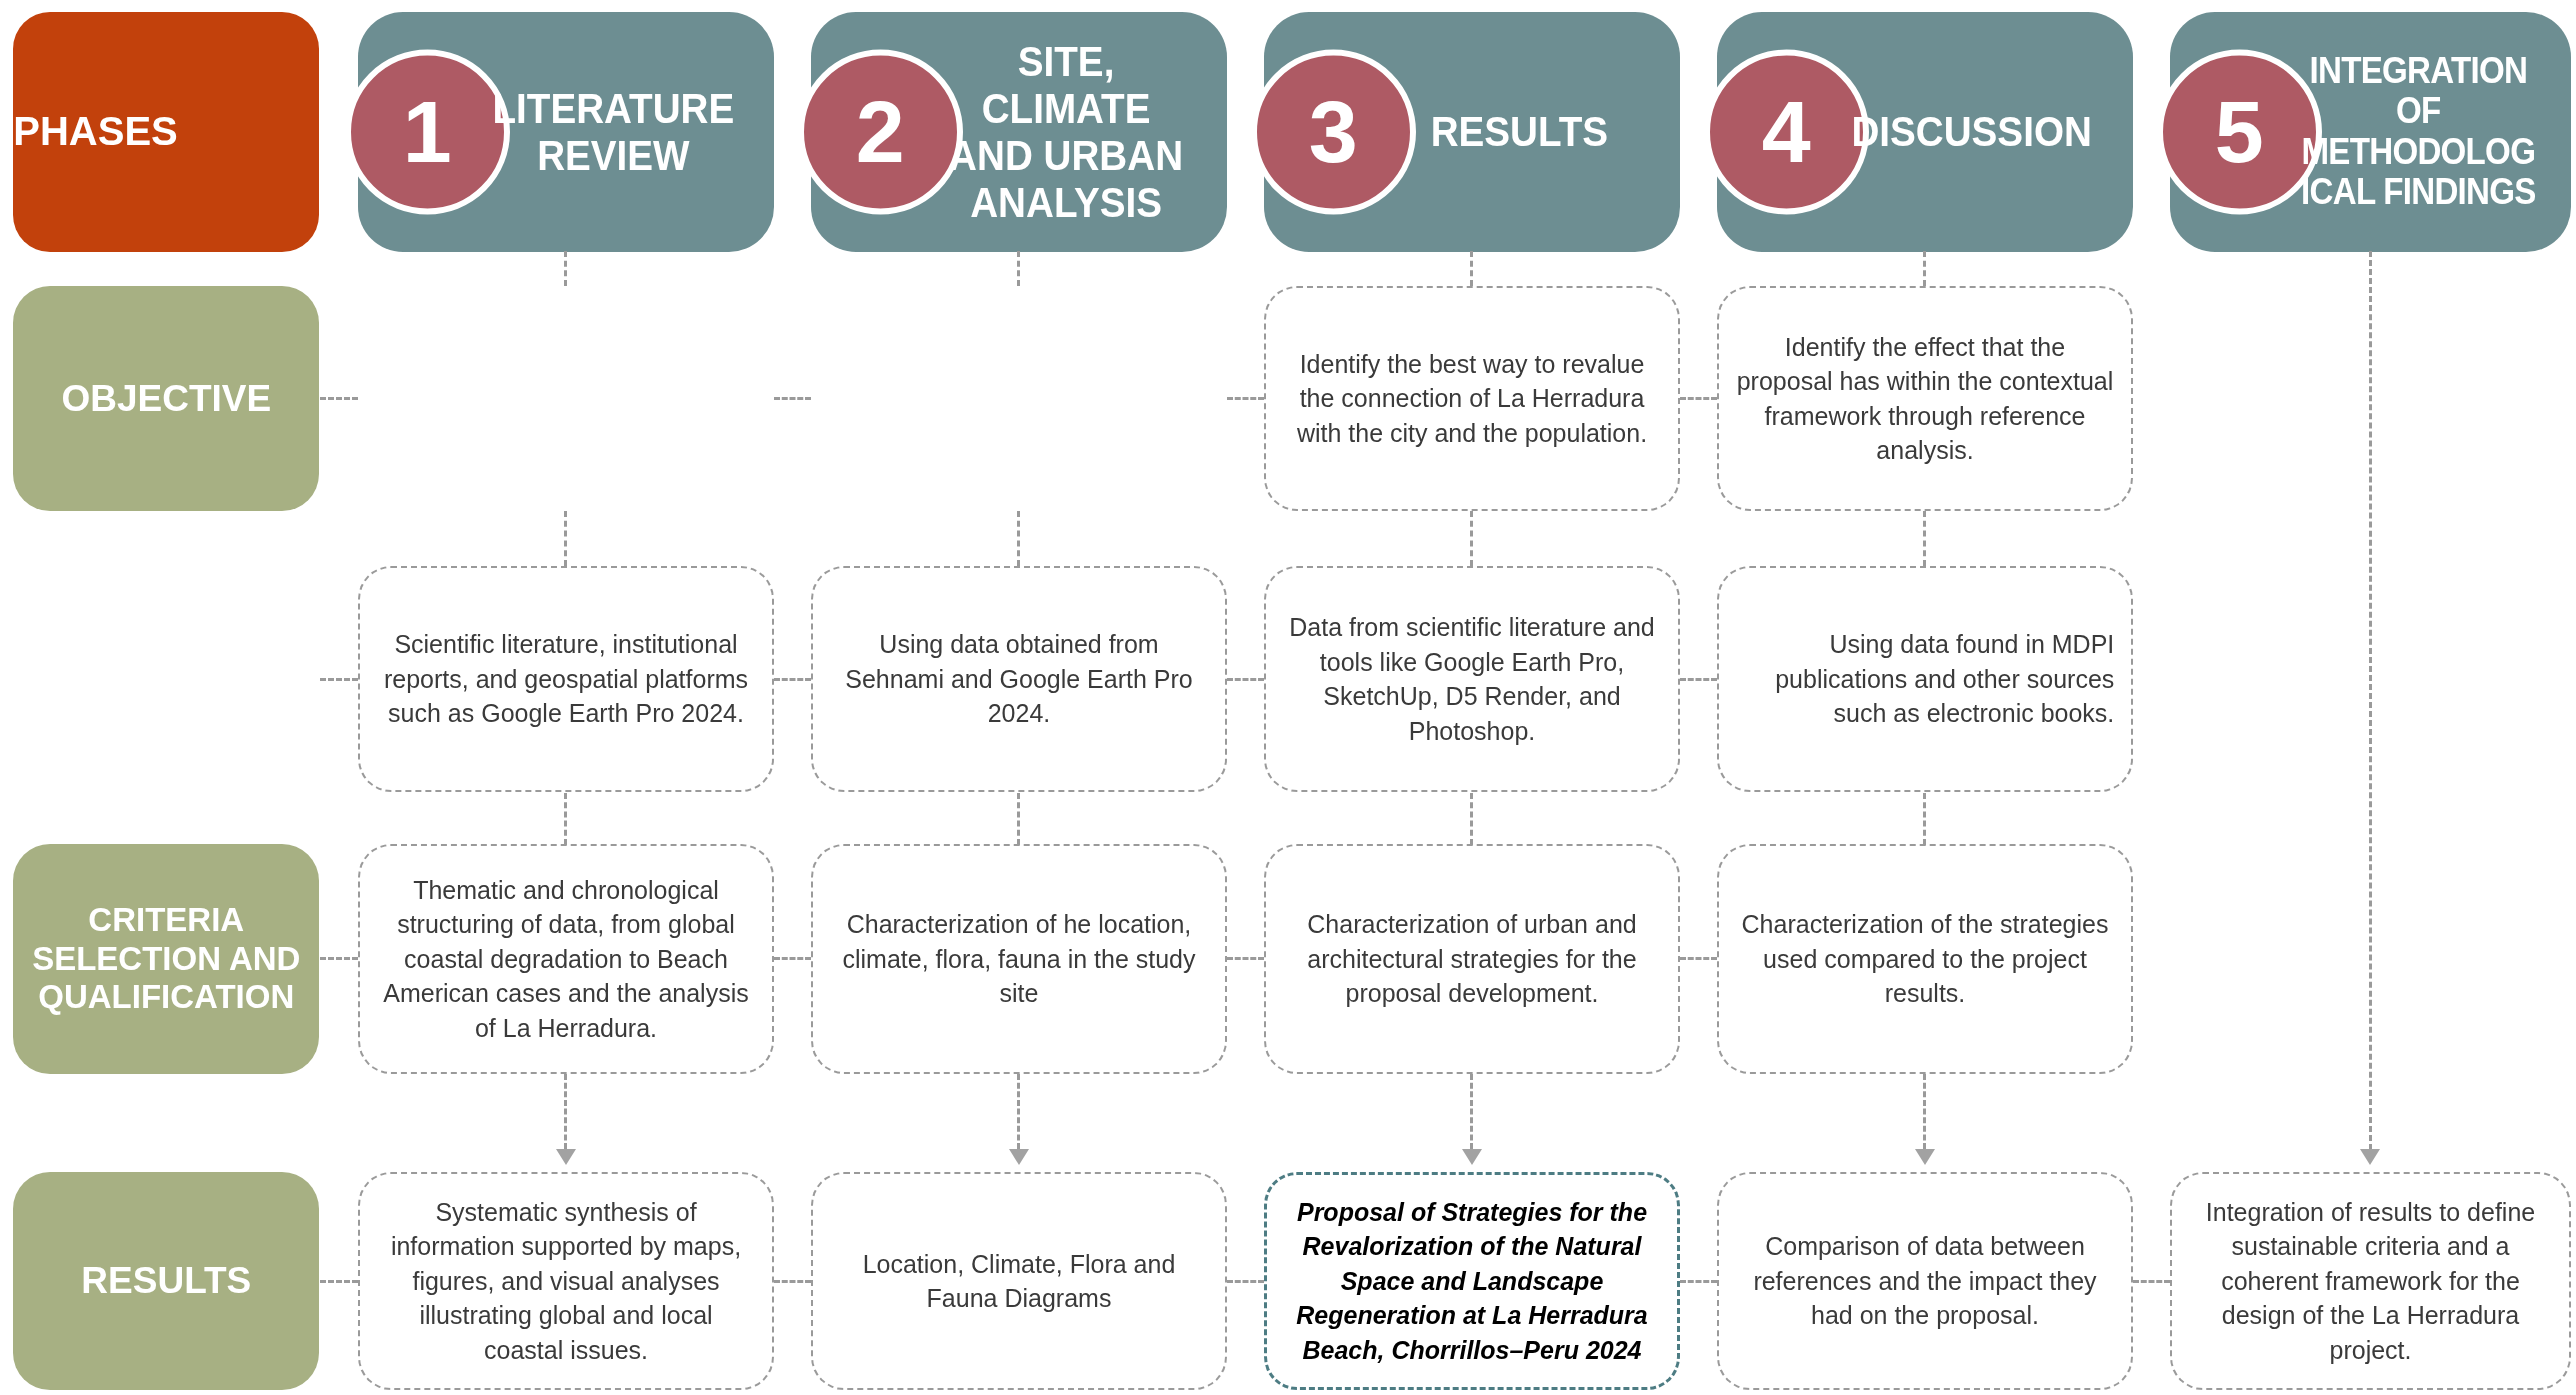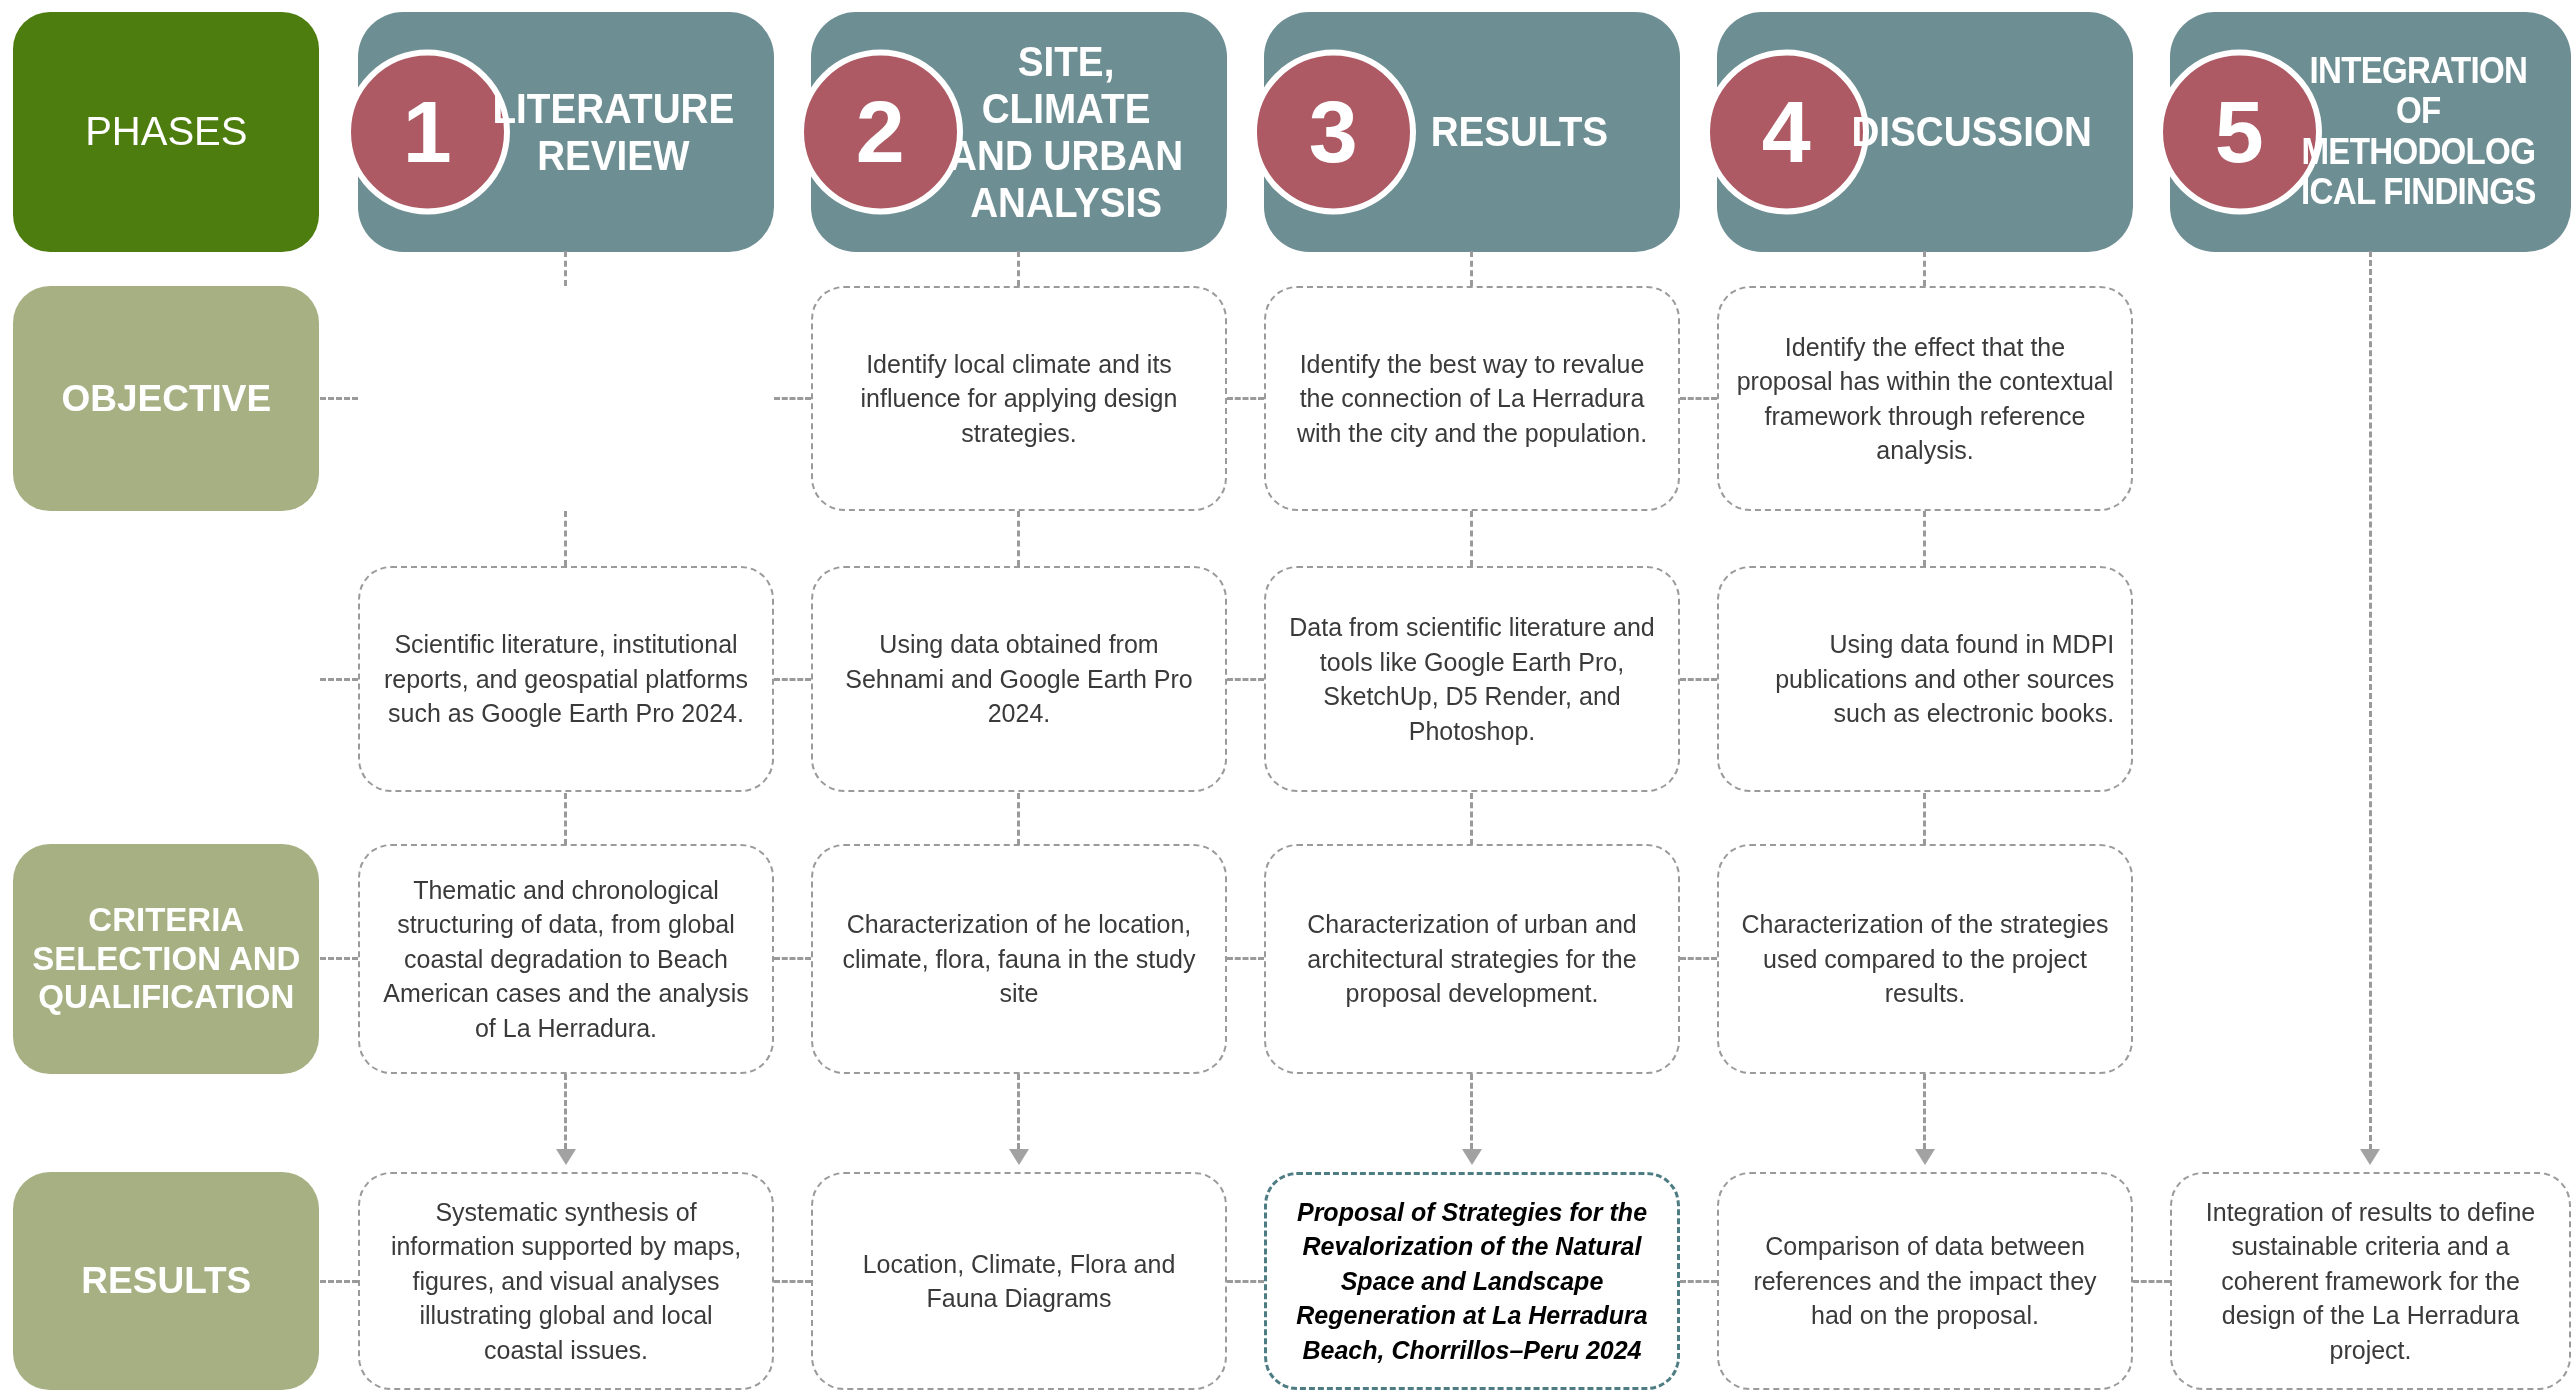--- a/index.html
+++ b/index.html
@@ -10,22 +10,22 @@
   .phase-box{position:absolute;background:#6d8e92;border-radius:45px;display:flex;align-items:center;justify-content:center;}
   .phase-title{color:#ffffff;font-weight:bold;text-align:center;white-space:pre-line;
                font-size:42px;line-height:1.12;letter-spacing:0;padding:0 23px 0 125px;transform:scaleX(.92);}
   .phase-5-title{font-size:36px;letter-spacing:-0.8px;padding:0 11.7px 0 115px;}
   .num-circle{position:absolute;left:-13.3px;top:50%;transform:translateY(-50%);
               width:153px;height:153px;border-radius:50%;background:#ae5a64;border:6.7px solid #ffffff;
               display:flex;align-items:center;justify-content:center;
               color:#ffffff;font-weight:bold;font-size:88px;}
 
   
-  .corner-box{position:absolute;background:#4d7c0f;border-radius:37px;display:flex;align-items:center;justify-content:center;
-              color:#ffffff;font-weight:normal;font-size:40px;}
+  .corner-box{position:absolute;background:#c2410c;border-radius:37px;display:flex;align-items:center;
+              color:#ffffff;font-weight:bold;font-size:40px;}
   .row-label{position:absolute;background:#a7b083;border-radius:37px;display:flex;align-items:center;justify-content:center;
              color:#ffffff;font-weight:bold;font-size:33px;line-height:1.18;text-align:center;white-space:pre-line;transform-origin:center;}
 
   
   .cell{position:absolute;background:#ffffff;border:2.5px dashed #9a9a9a;border-radius:33px;
         display:flex;align-items:center;justify-content:center;text-align:center;
         color:#3a3a3a;font-size:25px;line-height:1.38;padding:0 16.7px;box-sizing:border-box;}
   .cell.highlight{border:3.3px dashed #4d7c83;color:#000000;font-weight:bold;font-style:italic;}
 
   
@@ -83,21 +83,20 @@
 METHODOLOG
 ICAL FINDINGS</div>
   </div>
 
   <div class="row-label" style="left:13.3px;top:286px;width:306px;height:225px;font-size:37px;text-align:center;">OBJECTIVE</div>
   <div class="row-label" style="left:13.3px;top:844px;width:306px;height:230px;">CRITERIA
 SELECTION AND
 QUALIFICATION</div>
   <div class="row-label" style="left:13.3px;top:1172px;width:306px;height:218px;font-size:37px;">RESULTS</div>
 
-  <div class="cell" style="left:811px;top:286px;width:416px;height:225px;">Identify local climate and its influence for applying design strategies.</div>
   <div class="cell" style="left:1264px;top:286px;width:416px;height:225px;">Identify the best way to revalue the connection of La Herradura with the city and the population.</div>
   <div class="cell" style="left:1717px;top:286px;width:416px;height:225px;">Identify the effect that the proposal has within the contextual framework through reference analysis.</div>
 
   <div class="cell" style="left:358px;top:566px;width:416px;height:226px;">Scientific literature, institutional reports, and geospatial platforms such as Google Earth Pro 2024.</div>
   <div class="cell" style="left:811px;top:566px;width:416px;height:226px;">Using data obtained from Sehnami and Google Earth Pro 2024.</div>
   <div class="cell" style="left:1264px;top:566px;width:416px;height:226px;">Data from scientific literature and tools like Google Earth Pro, SketchUp, D5 Render, and Photoshop.</div>
   <div class="cell" style="left:1717px;top:566px;width:416px;height:226px;text-align:right;">Using data found in MDPI publications and other sources such as electronic books.</div>
 
   <div class="cell" style="left:358px;top:844px;width:416px;height:230px;">Thematic and chronological structuring of data, from global coastal degradation to Beach American cases and the analysis of La Herradura.</div>
   <div class="cell" style="left:811px;top:844px;width:416px;height:230px;">Characterization of he location, climate, flora, fauna in the study site</div>

